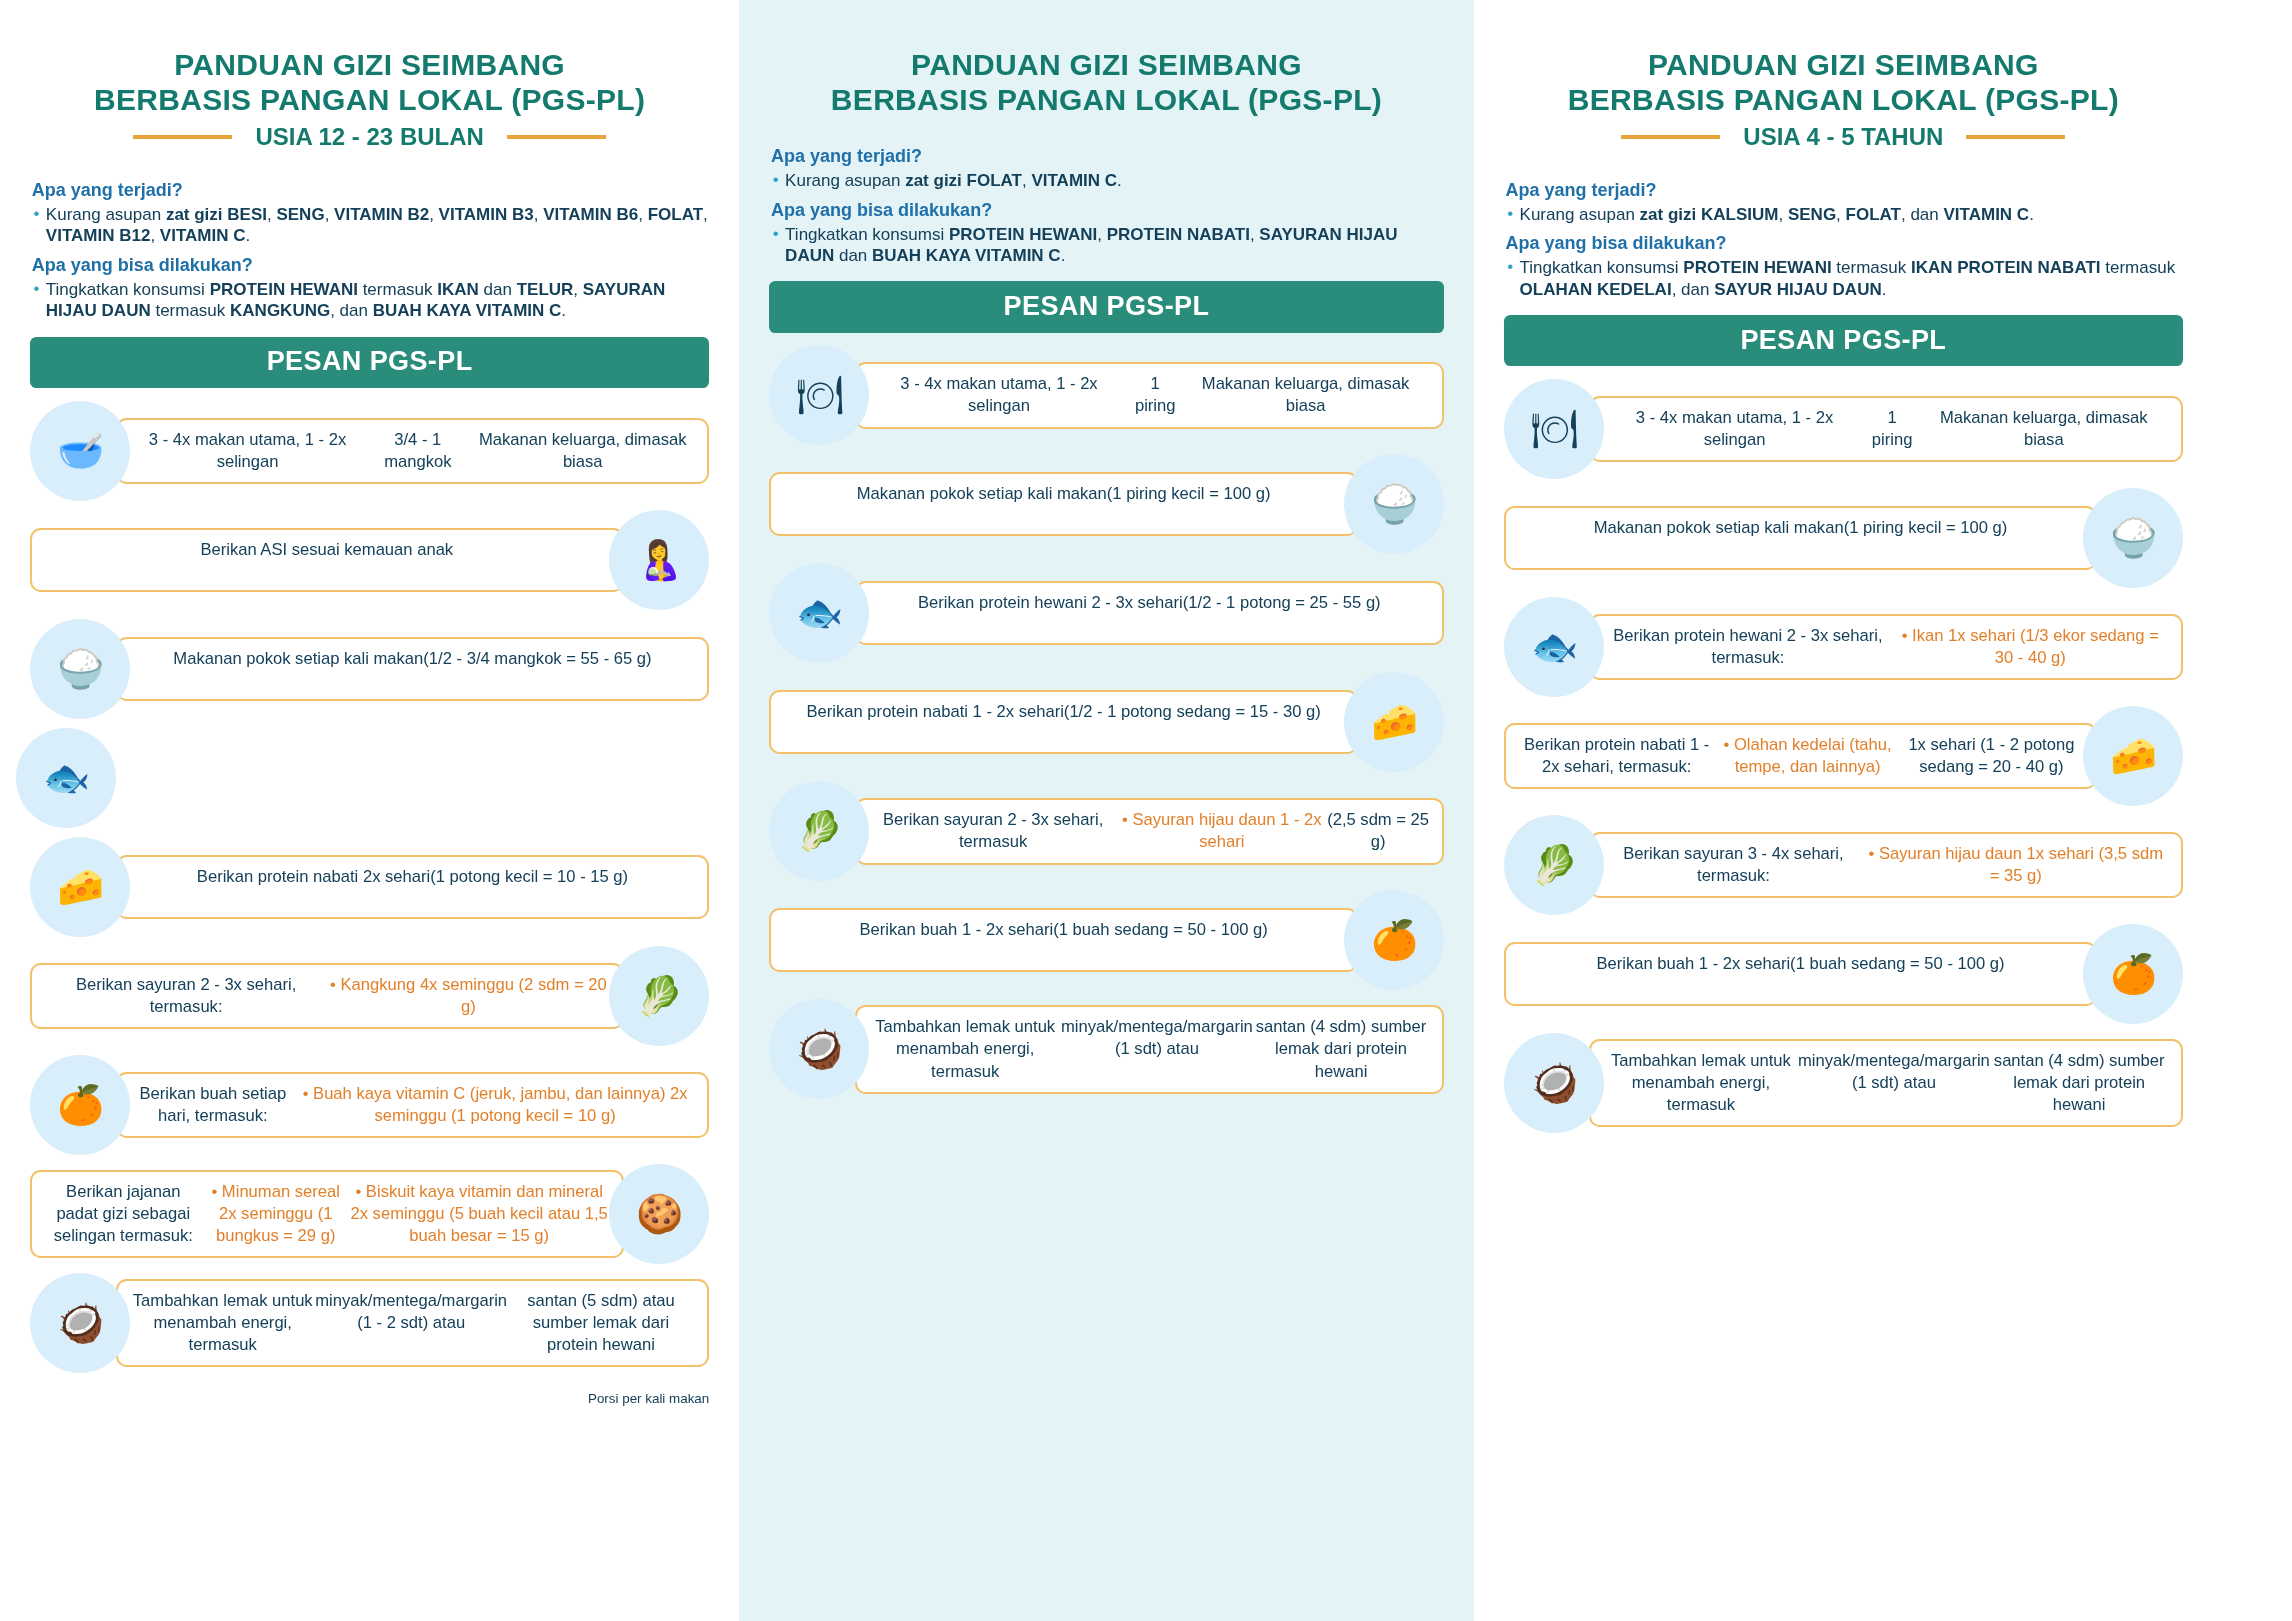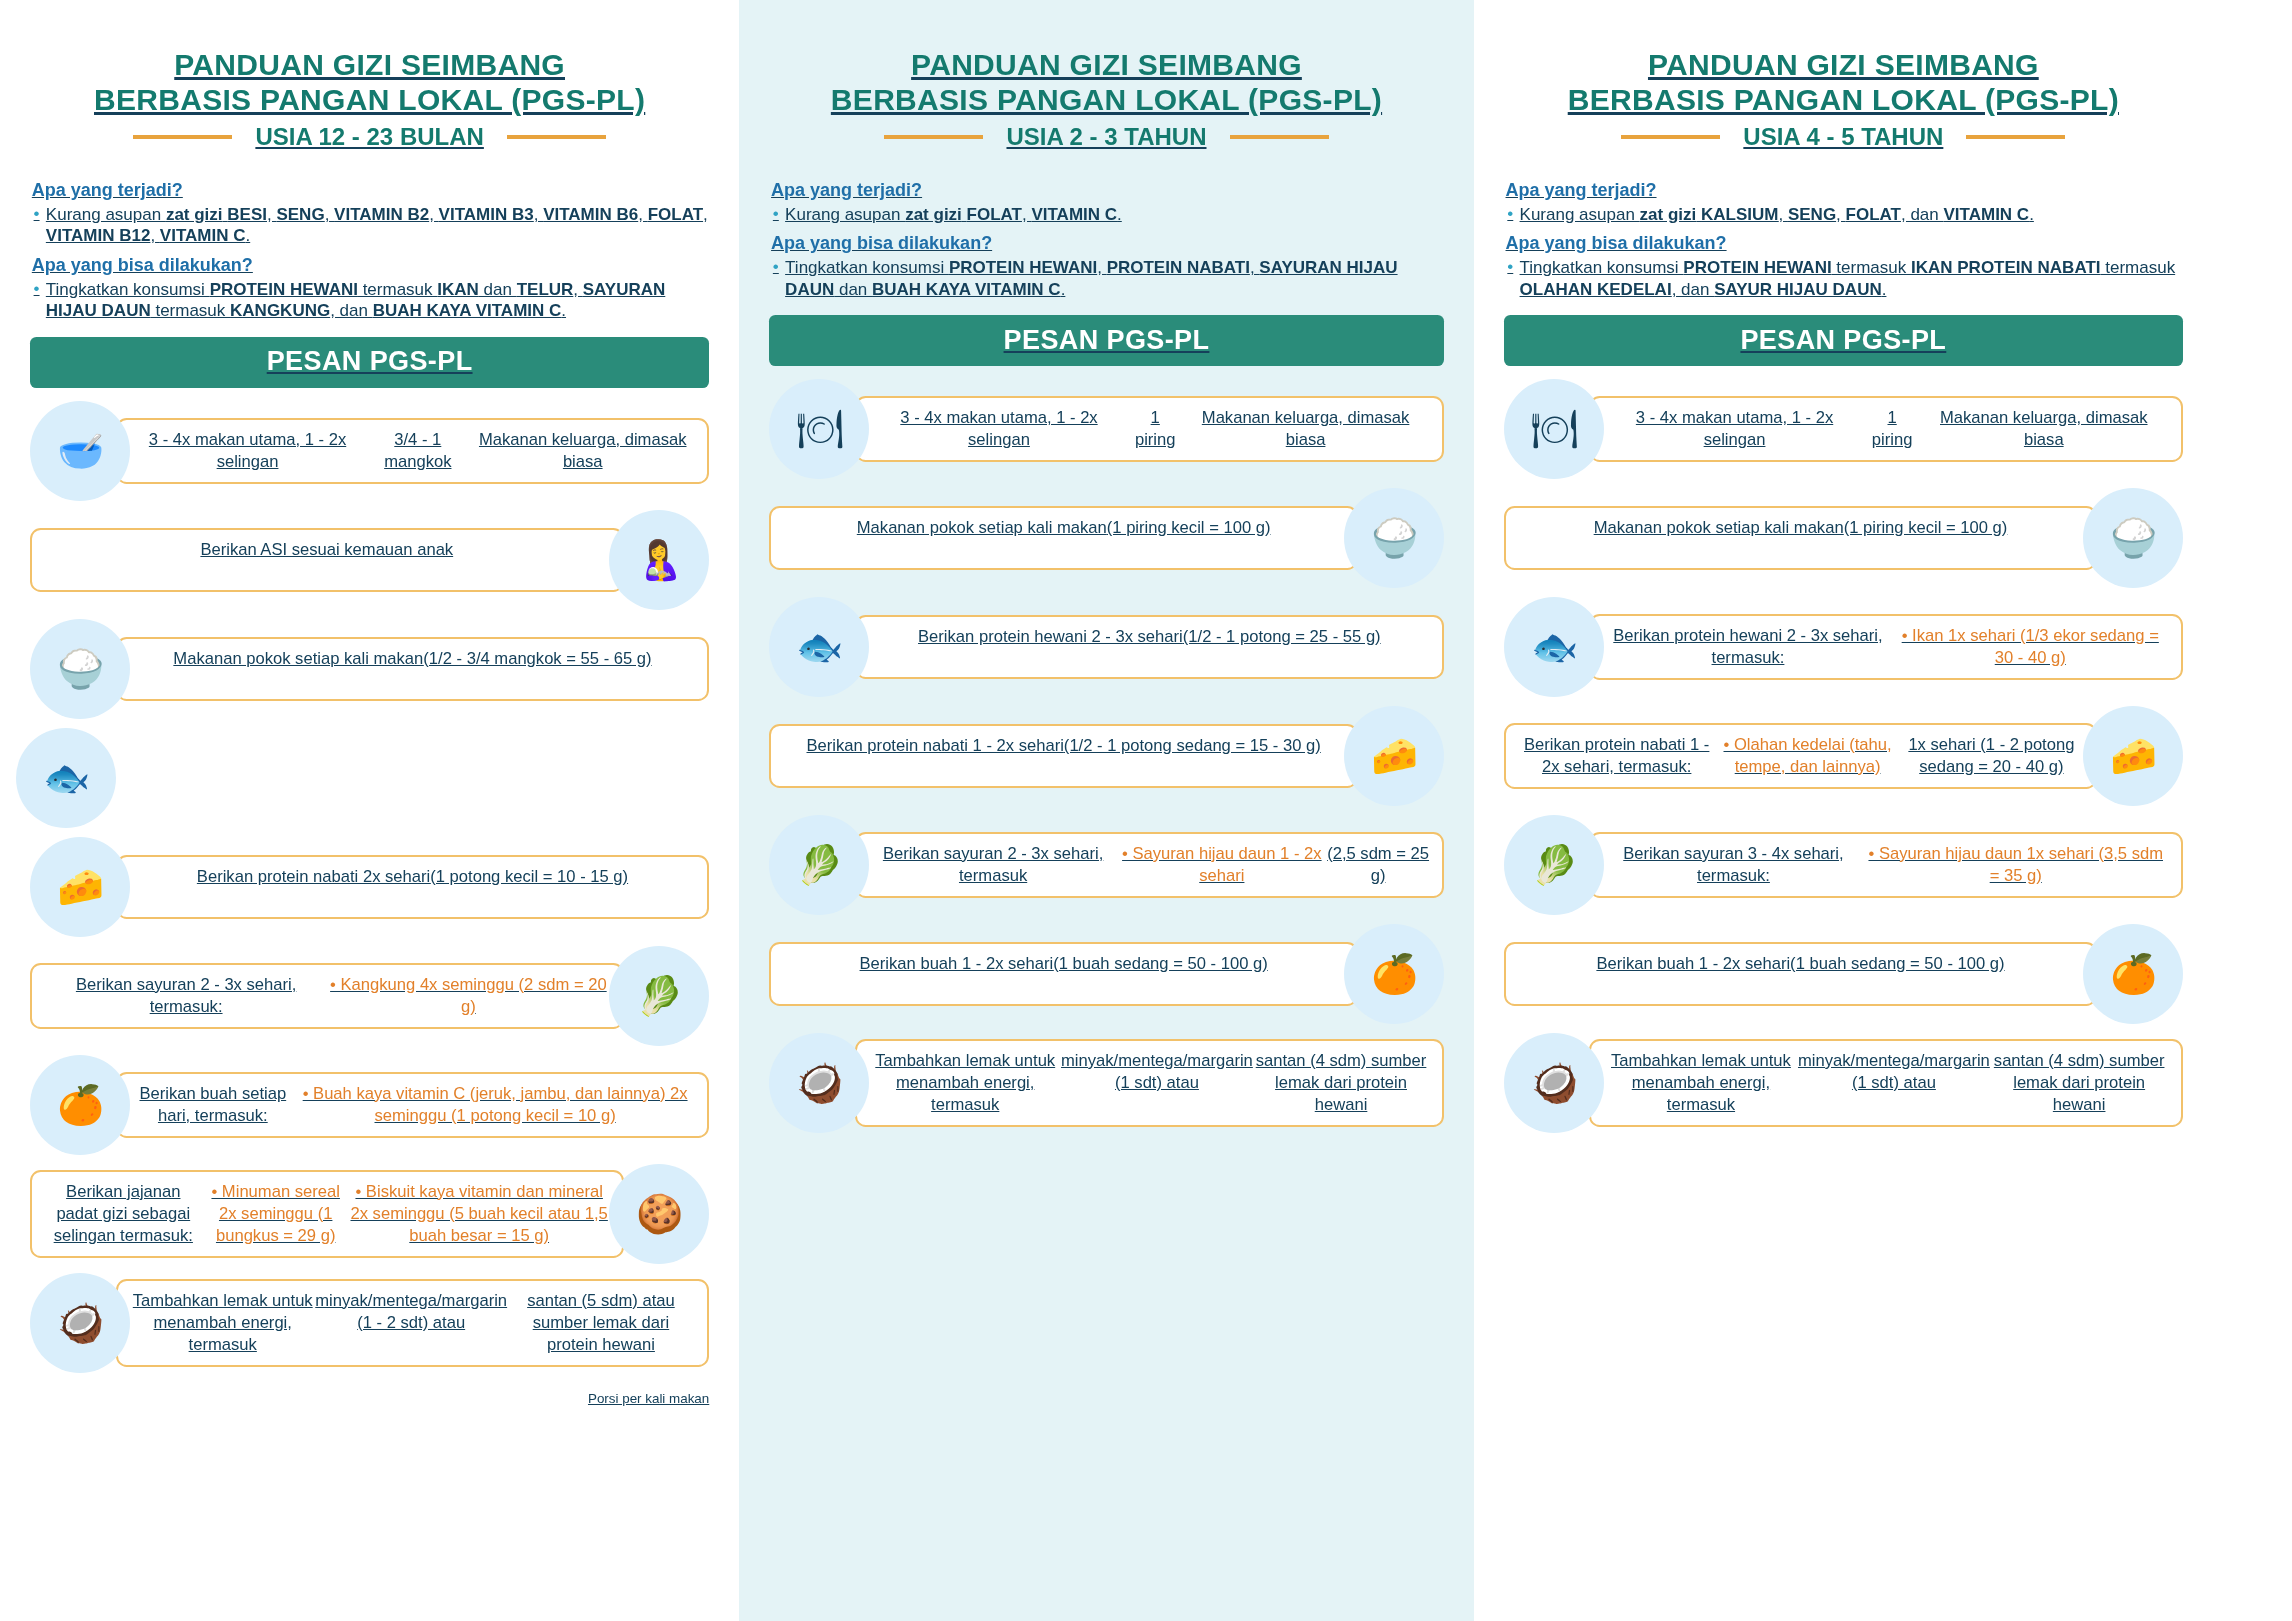--- a/index.html
+++ b/index.html
@@ -11,21 +11,20 @@
     font-family: "Liberation Sans", sans-serif;
     color: #15405a;
     overflow: hidden;
   }
   .page {
     width: 2213px;
     height: 1621px;
     display: flex;
     flex-direction: row;
     position: relative;
-    text-decoration: underline;
   }
   .col {
     position: relative;
     padding: 27px 30px 18px 30px;
   }
   .col-1 { width: 766px; background: #ffffff; }
   .col-2 { width: 761px; background: #e4f3f6; }
   .col-3 { width: 766px; background: #ffffff; }
 
   
@@ -280,25 +279,20 @@
             <span class="ln">santan (5 sdm) atau sumber lemak dari protein hewani</span>
           </div>
         </div>
       </div>
       <div class="footnote">Porsi per kali makan</div>
     </div>
   <div class="col col-2" id="c1">
       <div class="title-block">  
         <div class="title-line">PANDUAN GIZI SEIMBANG</div>  
         <div class="title-line">BERBASIS PANGAN LOKAL (PGS-PL)</div>  
-        <div class="age-row">    
-          <div class="age-rule"></div>    
-          <div class="age-text">USIA 2 - 3 TAHUN</div>    
-          <div class="age-rule"></div>  
-        </div>
       </div>
       <div class="qa">  
         <div class="q-head">Apa yang terjadi?</div>  
         <div class="bullet-row">
           <span class="bullet-dot">•</span>
           <span class="bullet-text">Kurang asupan <span class="b">zat gizi</span> <span class="b">FOLAT</span>, <span class="b">VITAMIN C</span>.</span>
         </div>  
         <div class="q-head">Apa yang bisa dilakukan?</div>  
         <div class="bullet-row">
           <span class="bullet-dot">•</span>

